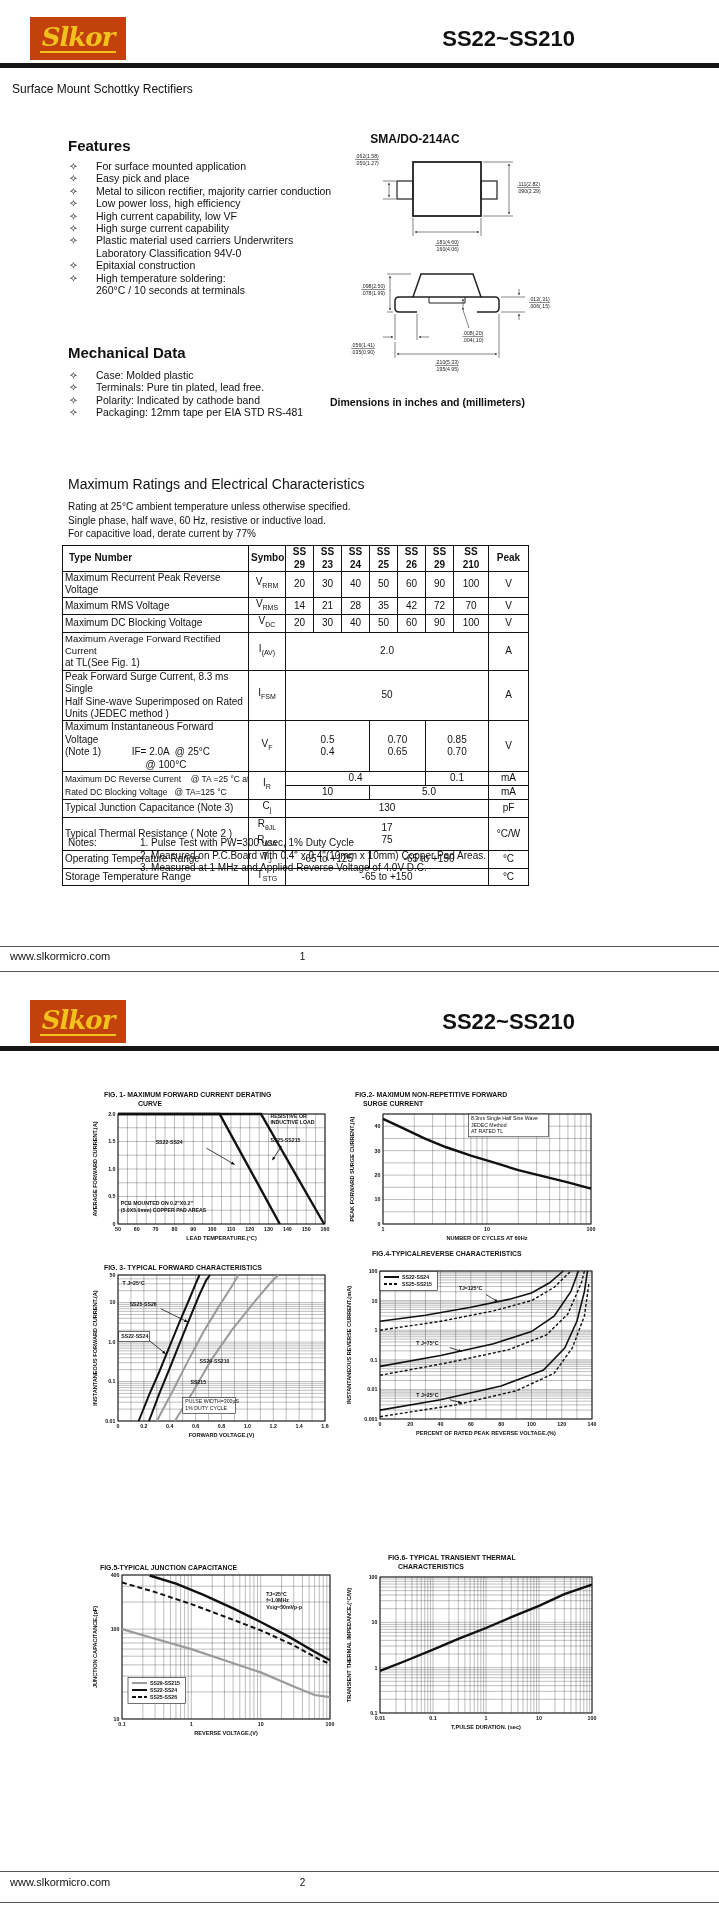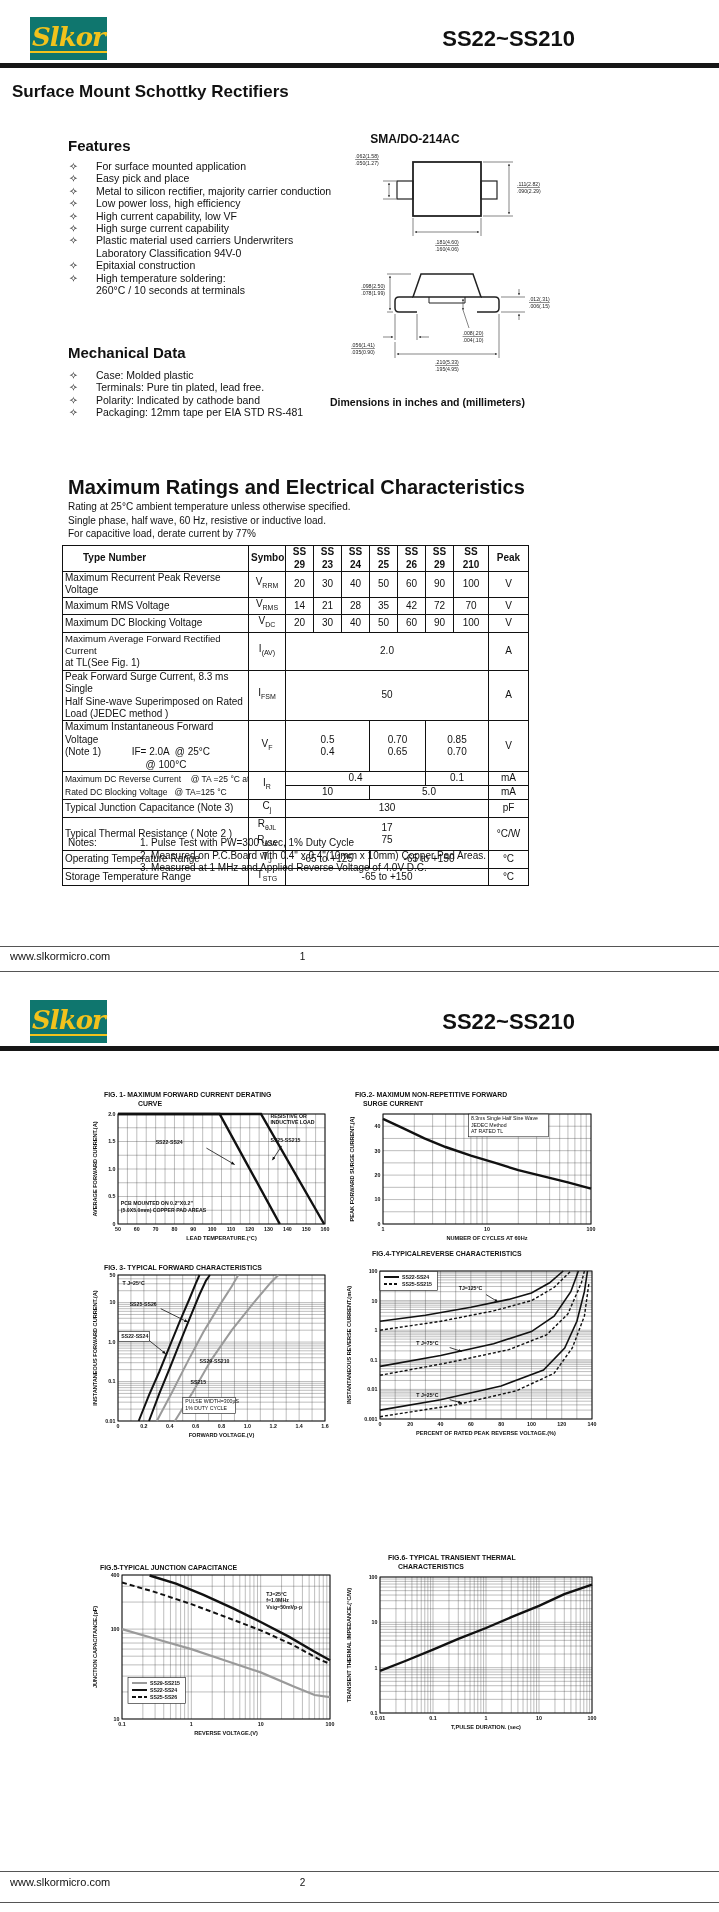--- a/index.html
+++ b/index.html
@@ -1,40 +1,40 @@
 <!DOCTYPE html>
 <html><head>
 <meta charset="utf-8">
 <style>
   html,body{margin:0;padding:0}
   body{width:719px;height:1912px;background:#ffffff;position:relative;
        font-family:"Liberation Sans",sans-serif;color:#111;overflow:hidden}
   .abs{position:absolute}
   
-  .logo{left:30px;top:17px;width:77px;height:43px;background:#0f766e;
-        display:flex;align-items:center;justify-content:flex-start}
+  .logo{left:30px;top:17px;width:96px;height:43px;background:#c2410c;
+        display:flex;align-items:center;justify-content:center}
   .logo2{top:1000px}
   .brand{font-family:"DejaVu Serif",serif;font-style:italic;font-weight:bold;
          font-size:26px;color:#f2c21c;line-height:1;letter-spacing:-1px;
          border-bottom:2px solid #f2c21c;padding:0 2px 1px 2px}
   .partno{left:360px;width:215px;text-align:right;font-size:22px;font-weight:bold}
   .rule{left:0;width:719px;height:5px;background:#161616}
-  .doc-title{left:12px;font-size:17px;font-weight:bold}
+  .doc-title{left:12px;font-size:12px;font-weight:normal}
   .sec-h{font-size:15px;font-weight:bold}
   
   .blist{font-size:10.5px;line-height:12.4px;width:300px}
   .li{display:flex}
   .blt{width:27px;flex:0 0 27px;padding-left:1px}
   .li.has-b .blt::before{content:"✧"}
   
   .pkg-title{left:350px;top:132px;width:130px;text-align:center;font-size:12px;font-weight:bold}
   .pkg-cap{left:330px;top:396px;font-size:10.5px;font-weight:bold}
   .du{text-decoration:underline}
   
-  .ratings-h{left:68px;top:476px;font-size:20px;font-weight:bold}
+  .ratings-h{left:68px;top:476px;font-size:14px;font-weight:normal}
   .intro{left:68px;top:500px;font-size:10px;line-height:13.6px}
   table.ratings{position:absolute;left:62px;top:545px;width:466px;border-collapse:collapse;
         font-size:10px;table-layout:fixed;color:#111}
   table.ratings td{border:1px solid #111;padding:0 2px;line-height:12.4px;
         vertical-align:middle;overflow:hidden}
   table.ratings .c{text-align:center}
   table.ratings .l{text-align:left}
   .hdr td{font-weight:bold}
   .hdr{height:26px}
   .rsm{height:14px}.rmd{height:26px}.rlg{height:39px}
@@ -208,21 +208,21 @@
       <col style="width:28px">
       <col style="width:28px">
     <col style="width:28px">
       <col style="width:28px">
       <col style="width:28px">
     <col style="width:35px">
       <col style="width:40px">
   </colgroup>
   <tbody>
       <tr class="hdr">
-    <td class="l" style="padding-left:20px">Type Number</td>
+    <td class="l" style="padding-left:6px">Type Number</td>
     <td class="c">Symbol</td>
     <td class="c">
           <div>SS</div>
           <div>29</div>
         </td>
     <td class="c">
           <div>SS</div>
           <div>23</div>
         </td>
     <td class="c">
@@ -289,21 +289,21 @@
           <div>at TL(See Fig. 1)</div>
         </td>
     <td class="c"><span>I</span><sub>(AV)</sub></td>
     <td class="c" colspan="7">2.0</td>
     <td class="c">A</td>
   </tr>
   <tr class="rlg">
     <td class="l">
           <div>Peak Forward Surge Current, 8.3 ms Single</div>
           <div>Half Sine-wave Superimposed on Rated</div>
-          <div>Load (JEDEC method )</div>
+          <div>Units (JEDEC method )</div>
         </td>
     <td class="c"><span>I</span><sub>FSM</sub></td>
     <td class="c" colspan="7">50</td>
     <td class="c">A</td>
   </tr>
   <tr class="rlg">
     <td class="l">
           <div>Maximum  Instantaneous Forward Voltage</div>
           <div class="pre">(Note 1)           IF= 2.0A  @ 25°C</div>
           <div class="pre">                             @ 100°C</div>

